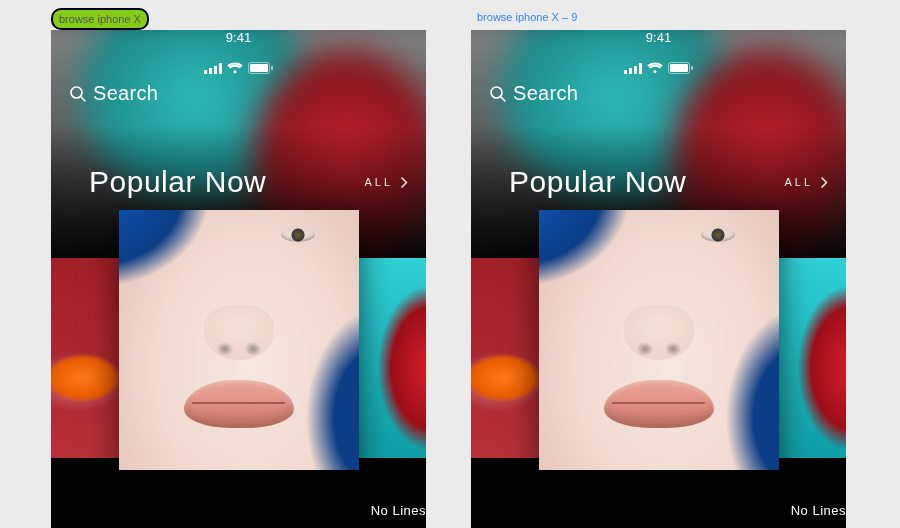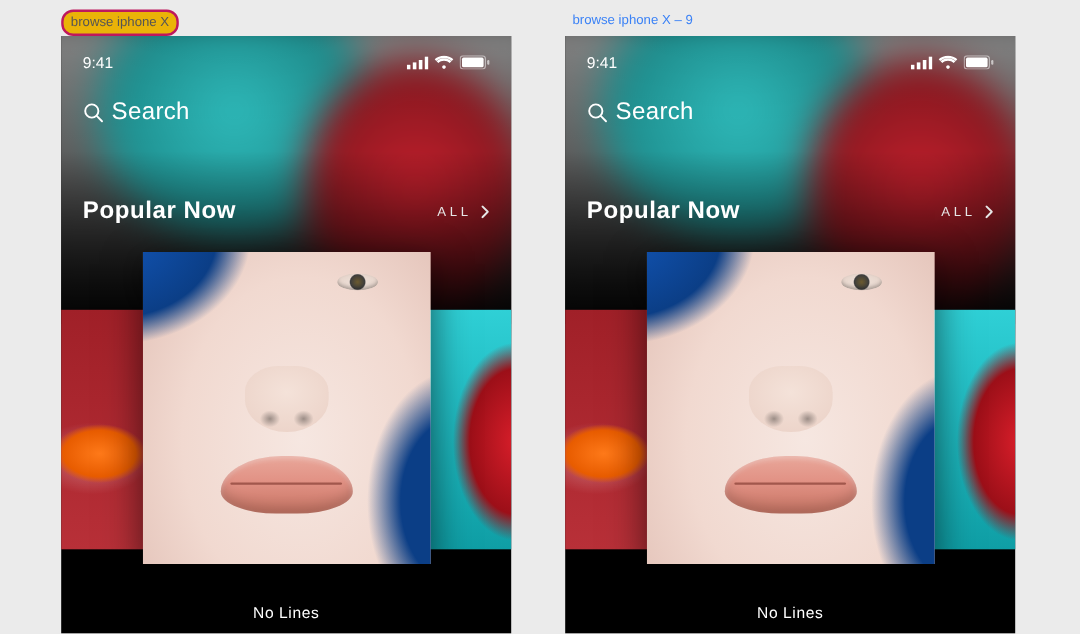--- a/index.html
+++ b/index.html
@@ -13,23 +13,23 @@
 
   .artboard-label {
     position: absolute;
     top: 8px;
     font-size: 11px;
     padding: 2px 6px;
     line-height: 14px;
   }
   .artboard-label.selected {
     left: 51px;
-    background: #eab308;
+    background: #84cc16;
     color: #555;
-    border: 2px solid #be185d;
+    border: 2px solid #000000;
     border-radius: 10px;
   }
   .artboard-label.plain {
     left: 471px;
     color: #3b82f6;
   }
 
   .phone {
     position: absolute;
     top: 30px;
@@ -59,25 +59,26 @@
     background: linear-gradient(180deg, rgba(0,0,0,0.05) 0%, rgba(0,0,0,0) 40%, rgba(0,0,0,0.9) 100%);
   }
 
   .statusbar {
     position: absolute;
     top: 0; left: 0; right: 0;
     height: 44px;
     display: flex;
     align-items: center;
     justify-content: space-between;
-    padding: 16px 18px;
+    padding: 0 18px;
     color: #fff;
     font-size: 13px;
     font-weight: 500;
     z-index: 5;
+    flex-direction: column;
   }
   .status-icons { display: flex; align-items: center; gap: 5px; }
 
   .searchbar {
     position: absolute;
     top: 52px; left: 18px;
     display: flex;
     align-items: center;
     gap: 6px;
     color: #fff;
@@ -93,27 +94,28 @@
     position: absolute;
     top: 135px;
     left: 18px; right: 18px;
     display: flex;
     align-items: center;
     justify-content: space-between;
     color: #fff;
     z-index: 5;
   }
   .section-title {
-    font-size: 20px;
-    font-weight: 700;
+    font-size: 30px;
+    font-weight: 400;
     letter-spacing: 0.5px;
+    margin-left: 20px;
   }
   .all-link {
     display: flex;
-    align-items: flex-start;
+    align-items: flex-end;
     gap: 8px;
     font-size: 11px;
     letter-spacing: 3px;
     font-weight: 500;
     color: #e6e6e6;
   }
 
   .carousel {
     position: absolute;
     top: 180px;
@@ -202,21 +204,21 @@
     left:8%; right:8%; top:46%;
     height:2px;
     background: rgba(120,50,40,0.6);
     border-radius:2px;
   }
 
   .caption {
     position: absolute;
     bottom: 10px;
     left: 0; right: 0;
-    text-align: center;
+    text-align: right;
     color: #fff;
     font-size: 13px;
     letter-spacing: 0.5px;
     z-index: 5;
   }
 
   svg { display: block; }
 </style>
 </head>
 <body>

